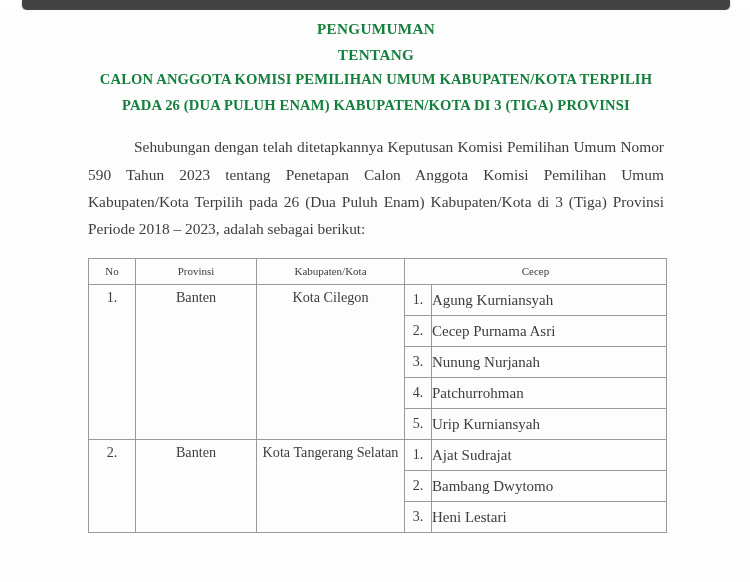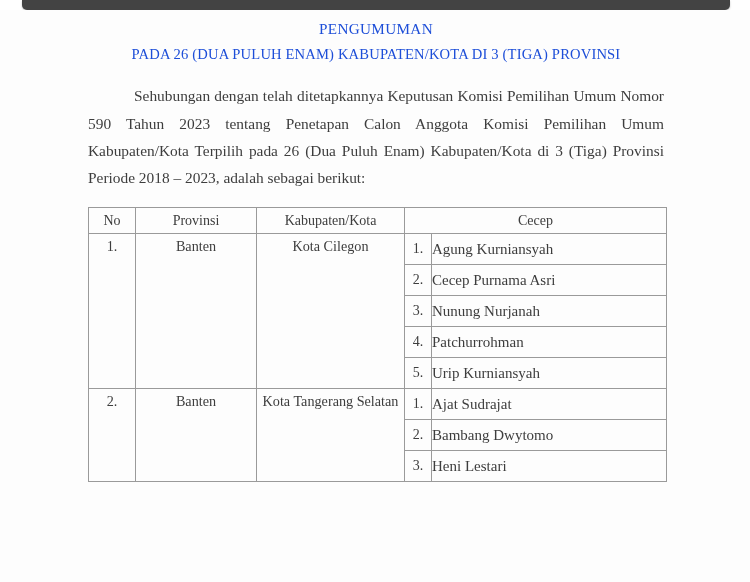--- a/index.html
+++ b/index.html
@@ -47,21 +47,22 @@
   
   .heading-block {
     text-align: center;
     color: #3b3b3b;
   }
   .heading-line {
     font-size: 15.2px;
     letter-spacing: 0.35px;
     line-height: 25.5px;
     white-space: nowrap;
-    color: #1d4ed8;
+    color: #15803d;
+    font-weight: bold;
   }
   .heading-line.nomor {
     font-size: 14.4px;
     letter-spacing: 0.1px;
   }
   .heading-line.wide {
     font-size: 14.6px;
     letter-spacing: 0.15px;
   }
 
@@ -88,21 +89,21 @@
   .doc-table td, .doc-table th {
     border: 1px solid #9a9a9a;
     padding: 0;
     vertical-align: top;
     font-weight: normal;
   }
   .doc-table th {
     text-align: center;
     height: 25px;
     line-height: 25px;
-    font-size: 14px;
+    font-size: 11px;
   }
 
   .col-no     { width: 47px; }
   .col-prov   { width: 121px; }
   .col-kab    { width: 148px; }
   .col-nama   { width: 262px; }
 
   .cell-center {
     text-align: center;
     padding-top: 6px;
@@ -143,20 +144,22 @@
 </head>
 <body>
 
 <div class="viewer-chrome"></div>
 
 <div class="page">
   <div class="page-inner">
 
     <div class="heading-block">
       <div class="heading-line">PENGUMUMAN</div>
+      <div class="heading-line">TENTANG</div>
+      <div class="heading-line wide">CALON ANGGOTA KOMISI PEMILIHAN UMUM KABUPATEN/KOTA TERPILIH</div>
       <div class="heading-line wide">PADA 26 (DUA PULUH ENAM) KABUPATEN/KOTA DI 3 (TIGA) PROVINSI</div>
     </div>
 
     <p class="body-paragraph">Sehubungan dengan telah ditetapkannya Keputusan Komisi Pemilihan Umum Nomor 590 Tahun 2023 tentang Penetapan Calon Anggota Komisi Pemilihan Umum Kabupaten/Kota Terpilih pada 26 (Dua Puluh Enam) Kabupaten/Kota di 3 (Tiga) Provinsi Periode 2018 – 2023, adalah sebagai berikut:</p>
 
     <table class="doc-table">
       <colgroup>
         <col class="col-no">
         <col class="col-prov">
         <col class="col-kab">

